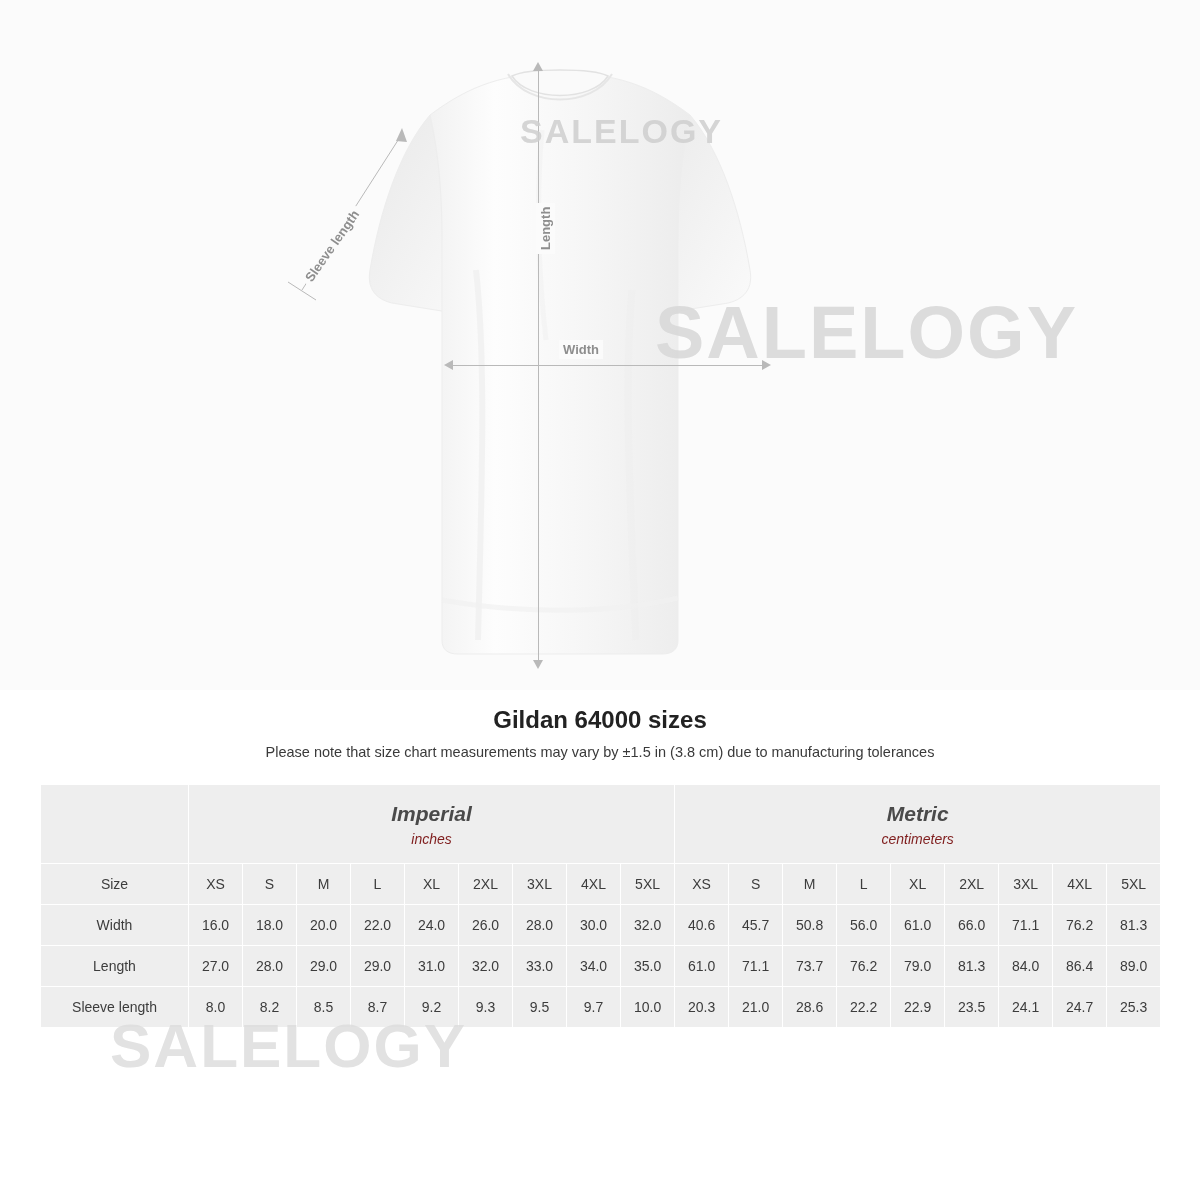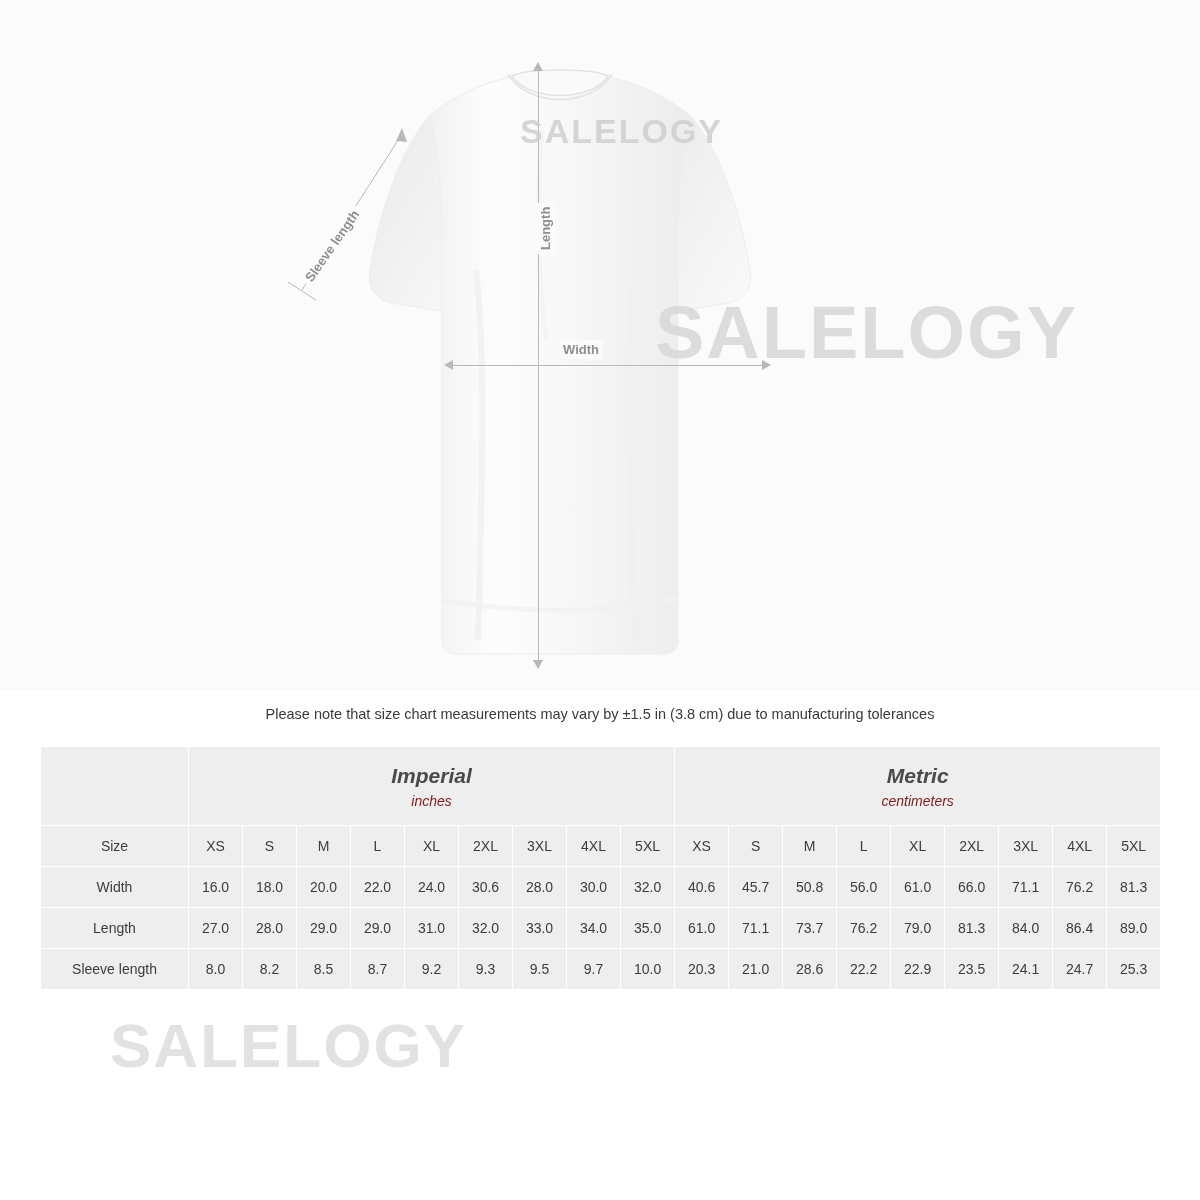--- a/index.html
+++ b/index.html
@@ -259,20 +259,21 @@
     <div class="meas-label label-sleeve">Sleeve length</div>
 
     
     <div class="wm wm-small" style="left:240px; top:72px;">SALELOGY</div>
   </div>
 
   <div class="wm wm-big">SALELOGY</div>
 </div>
 
 <div class="title-block">
+  <h1 class="chart-title">Gildan 64000 sizes</h1>
   <p class="chart-note">Please note that size chart measurements may vary by ±1.5 in (3.8 cm) due to manufacturing tolerances</p>
 </div>
 
 <div class="table-wrap">
   <table class="size-chart">
     <colgroup>
       <col style="width:148px">
       <col span="18" style="width:54px">
     </colgroup>
     <tbody>
@@ -310,21 +311,21 @@
         <td class="sz-cell hdr-cell">5XL</td>
       </tr>
 
       <tr>
         <td class="size-col">Width</td>
         <td>16.0</td>
         <td>18.0</td>
         <td>20.0</td>
         <td>22.0</td>
         <td>24.0</td>
-        <td>30.6</td>
+        <td>26.0</td>
         <td>28.0</td>
         <td>30.0</td>
         <td>32.0</td>
         <td>40.6</td>
         <td>45.7</td>
         <td>50.8</td>
         <td>56.0</td>
         <td>61.0</td>
         <td>66.0</td>
         <td>71.1</td>

